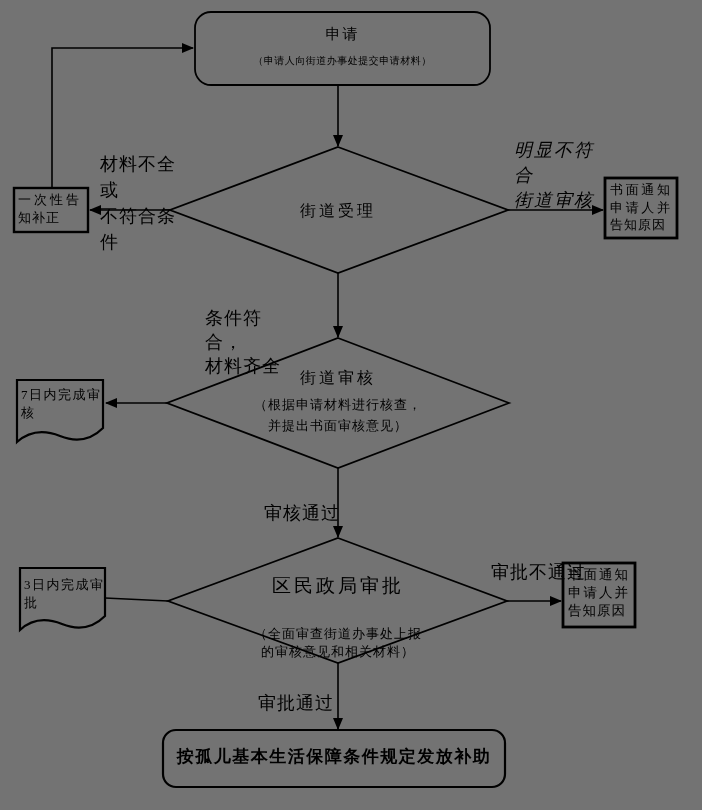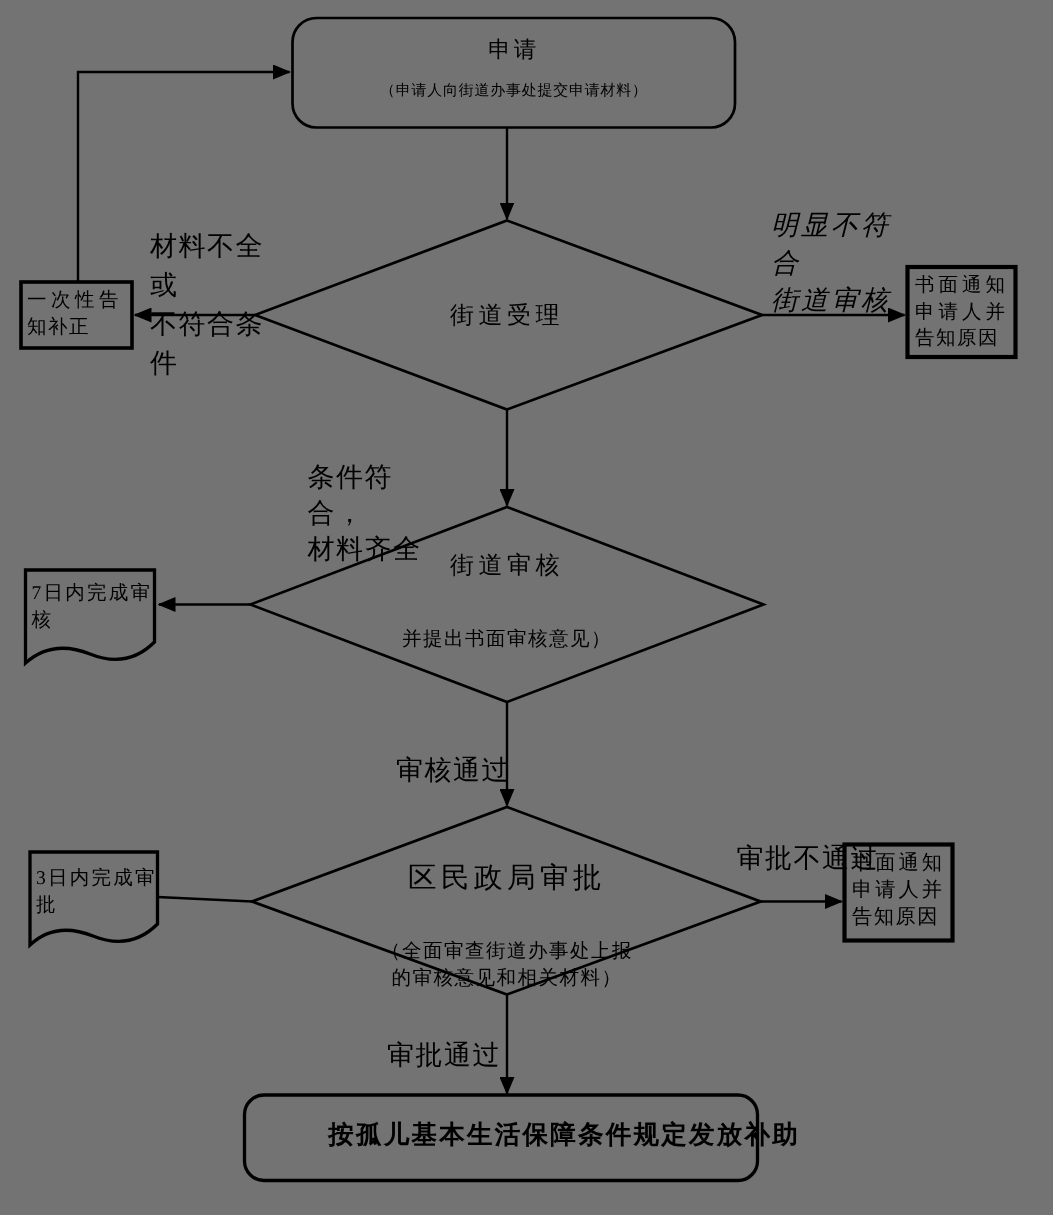--- a/index.html
+++ b/index.html
@@ -81,33 +81,34 @@
   <div class="txt boxtext" style="left:18px;top:191px;width:62px;">一次性告知补正</div>
 
   <div class="txt boxtext" style="left:610px;top:181px;width:61px;">书面通知申请人并告知原因</div>
 
   <div class="txt side-label" style="left:205px;top:306px;width:80px;line-height:24px;">
     <span class="ln">条件符合，</span>
     <span class="ln">材料齐全</span>
   </div>
 
   <div class="txt center diamond-title" style="left:238px;top:367px;width:200px;">街道审核</div>
+  <div class="txt center diamond-sub" style="left:188px;top:396px;width:300px;">（根据申请材料进行核查，</div>
   <div class="txt center diamond-sub" style="left:188px;top:417px;width:300px;">并提出书面审核意见）</div>
 
   <div class="txt doctext" style="left:21px;top:386px;width:80px;">7日内完成审核</div>
 
   <div class="txt side-label" style="left:264px;top:490px;margin-top:11px;">审核通过</div>
 
   <div class="txt center" style="left:213px;top:573px;width:250px;font-size:19px;letter-spacing:3px;">区民政局审批</div>
   <div class="txt center diamond-sub" style="left:188px;top:625px;width:300px;">（全面审查街道办事处上报</div>
   <div class="txt center diamond-sub" style="left:188px;top:622px;width:300px;margin-top:21px;">的审核意见和相关材料）</div>
 
   <div class="txt doctext" style="left:24px;top:576px;width:80px;">3日内完成审批</div>
 
   <div class="txt side-label" style="left:491px;top:560px;">审批不通过</div>
 
   <div class="txt boxtext" style="left:568px;top:566px;width:61px;font-size:13.5px;">书面通知申请人并告知原因</div>
 
   <div class="txt side-label" style="left:258px;top:691px;">审批通过</div>
 
-  <div class="txt center final-text" style="left:163px;top:746px;width:342px;margin-left:42px;">按孤儿基本生活保障条件规定发放补助</div>
+  <div class="txt center final-text" style="left:163px;top:746px;width:342px;">按孤儿基本生活保障条件规定发放补助</div>
 
 </div>
 
 </body></html>

